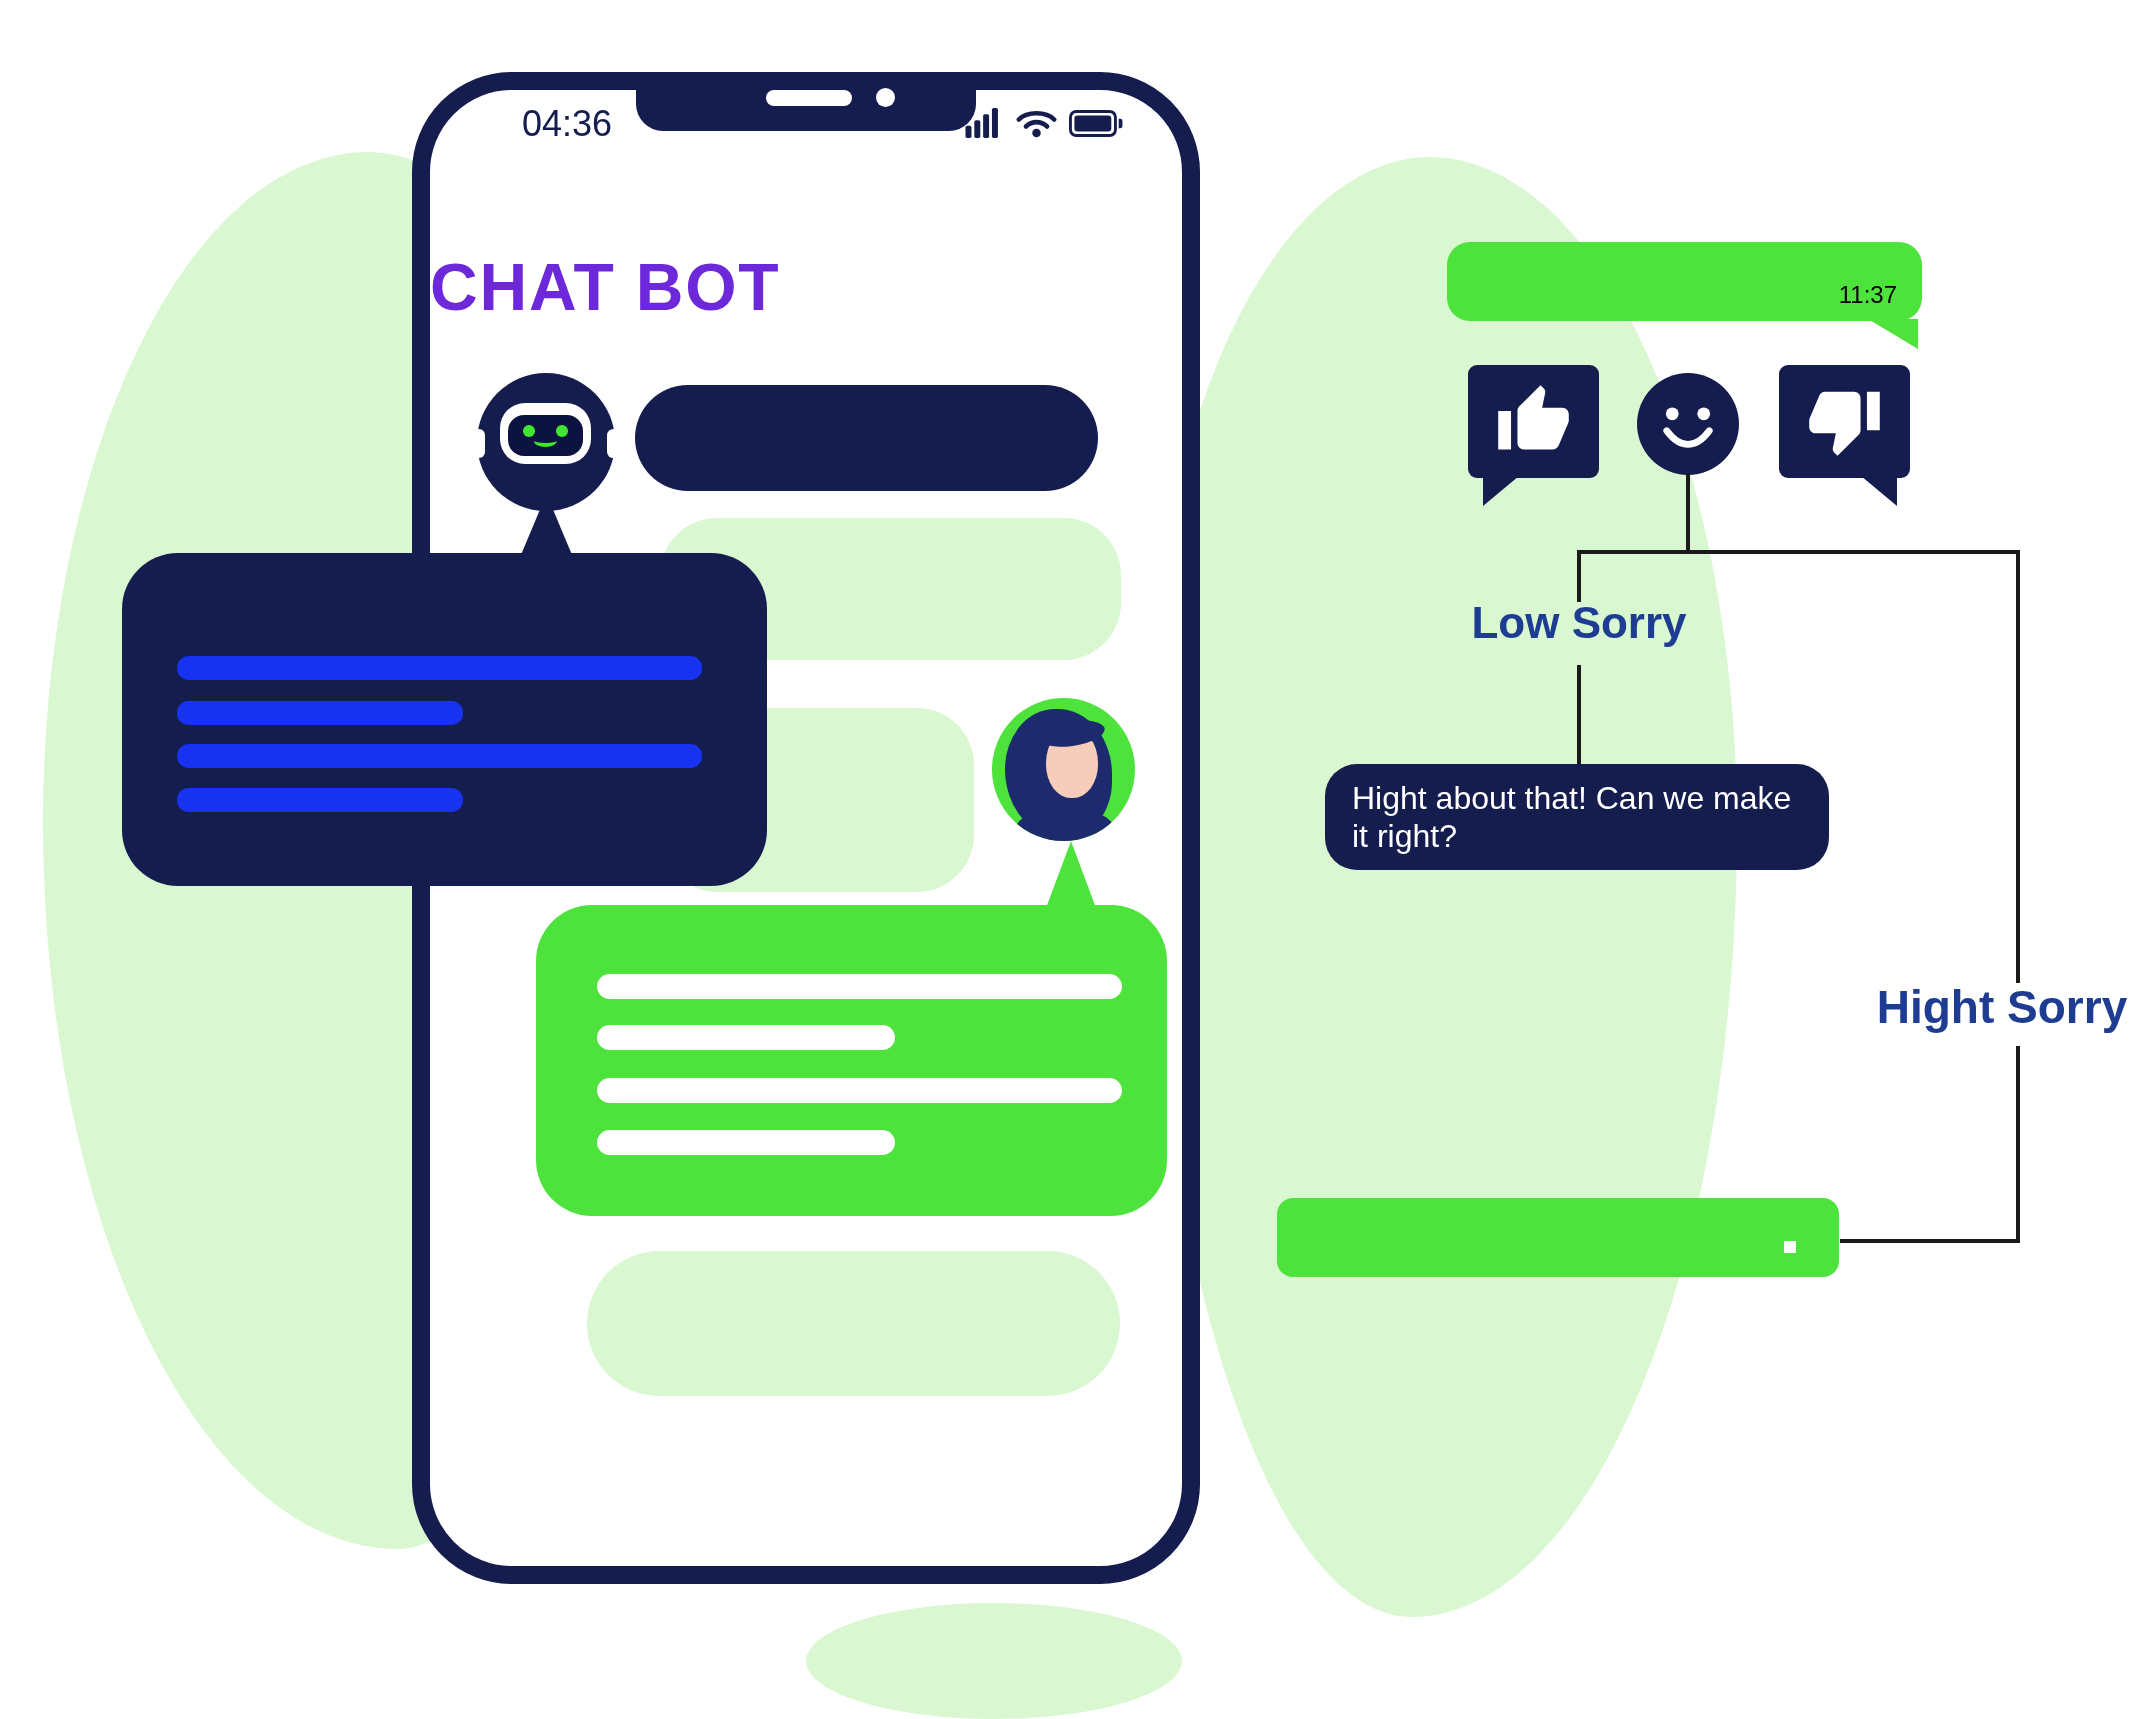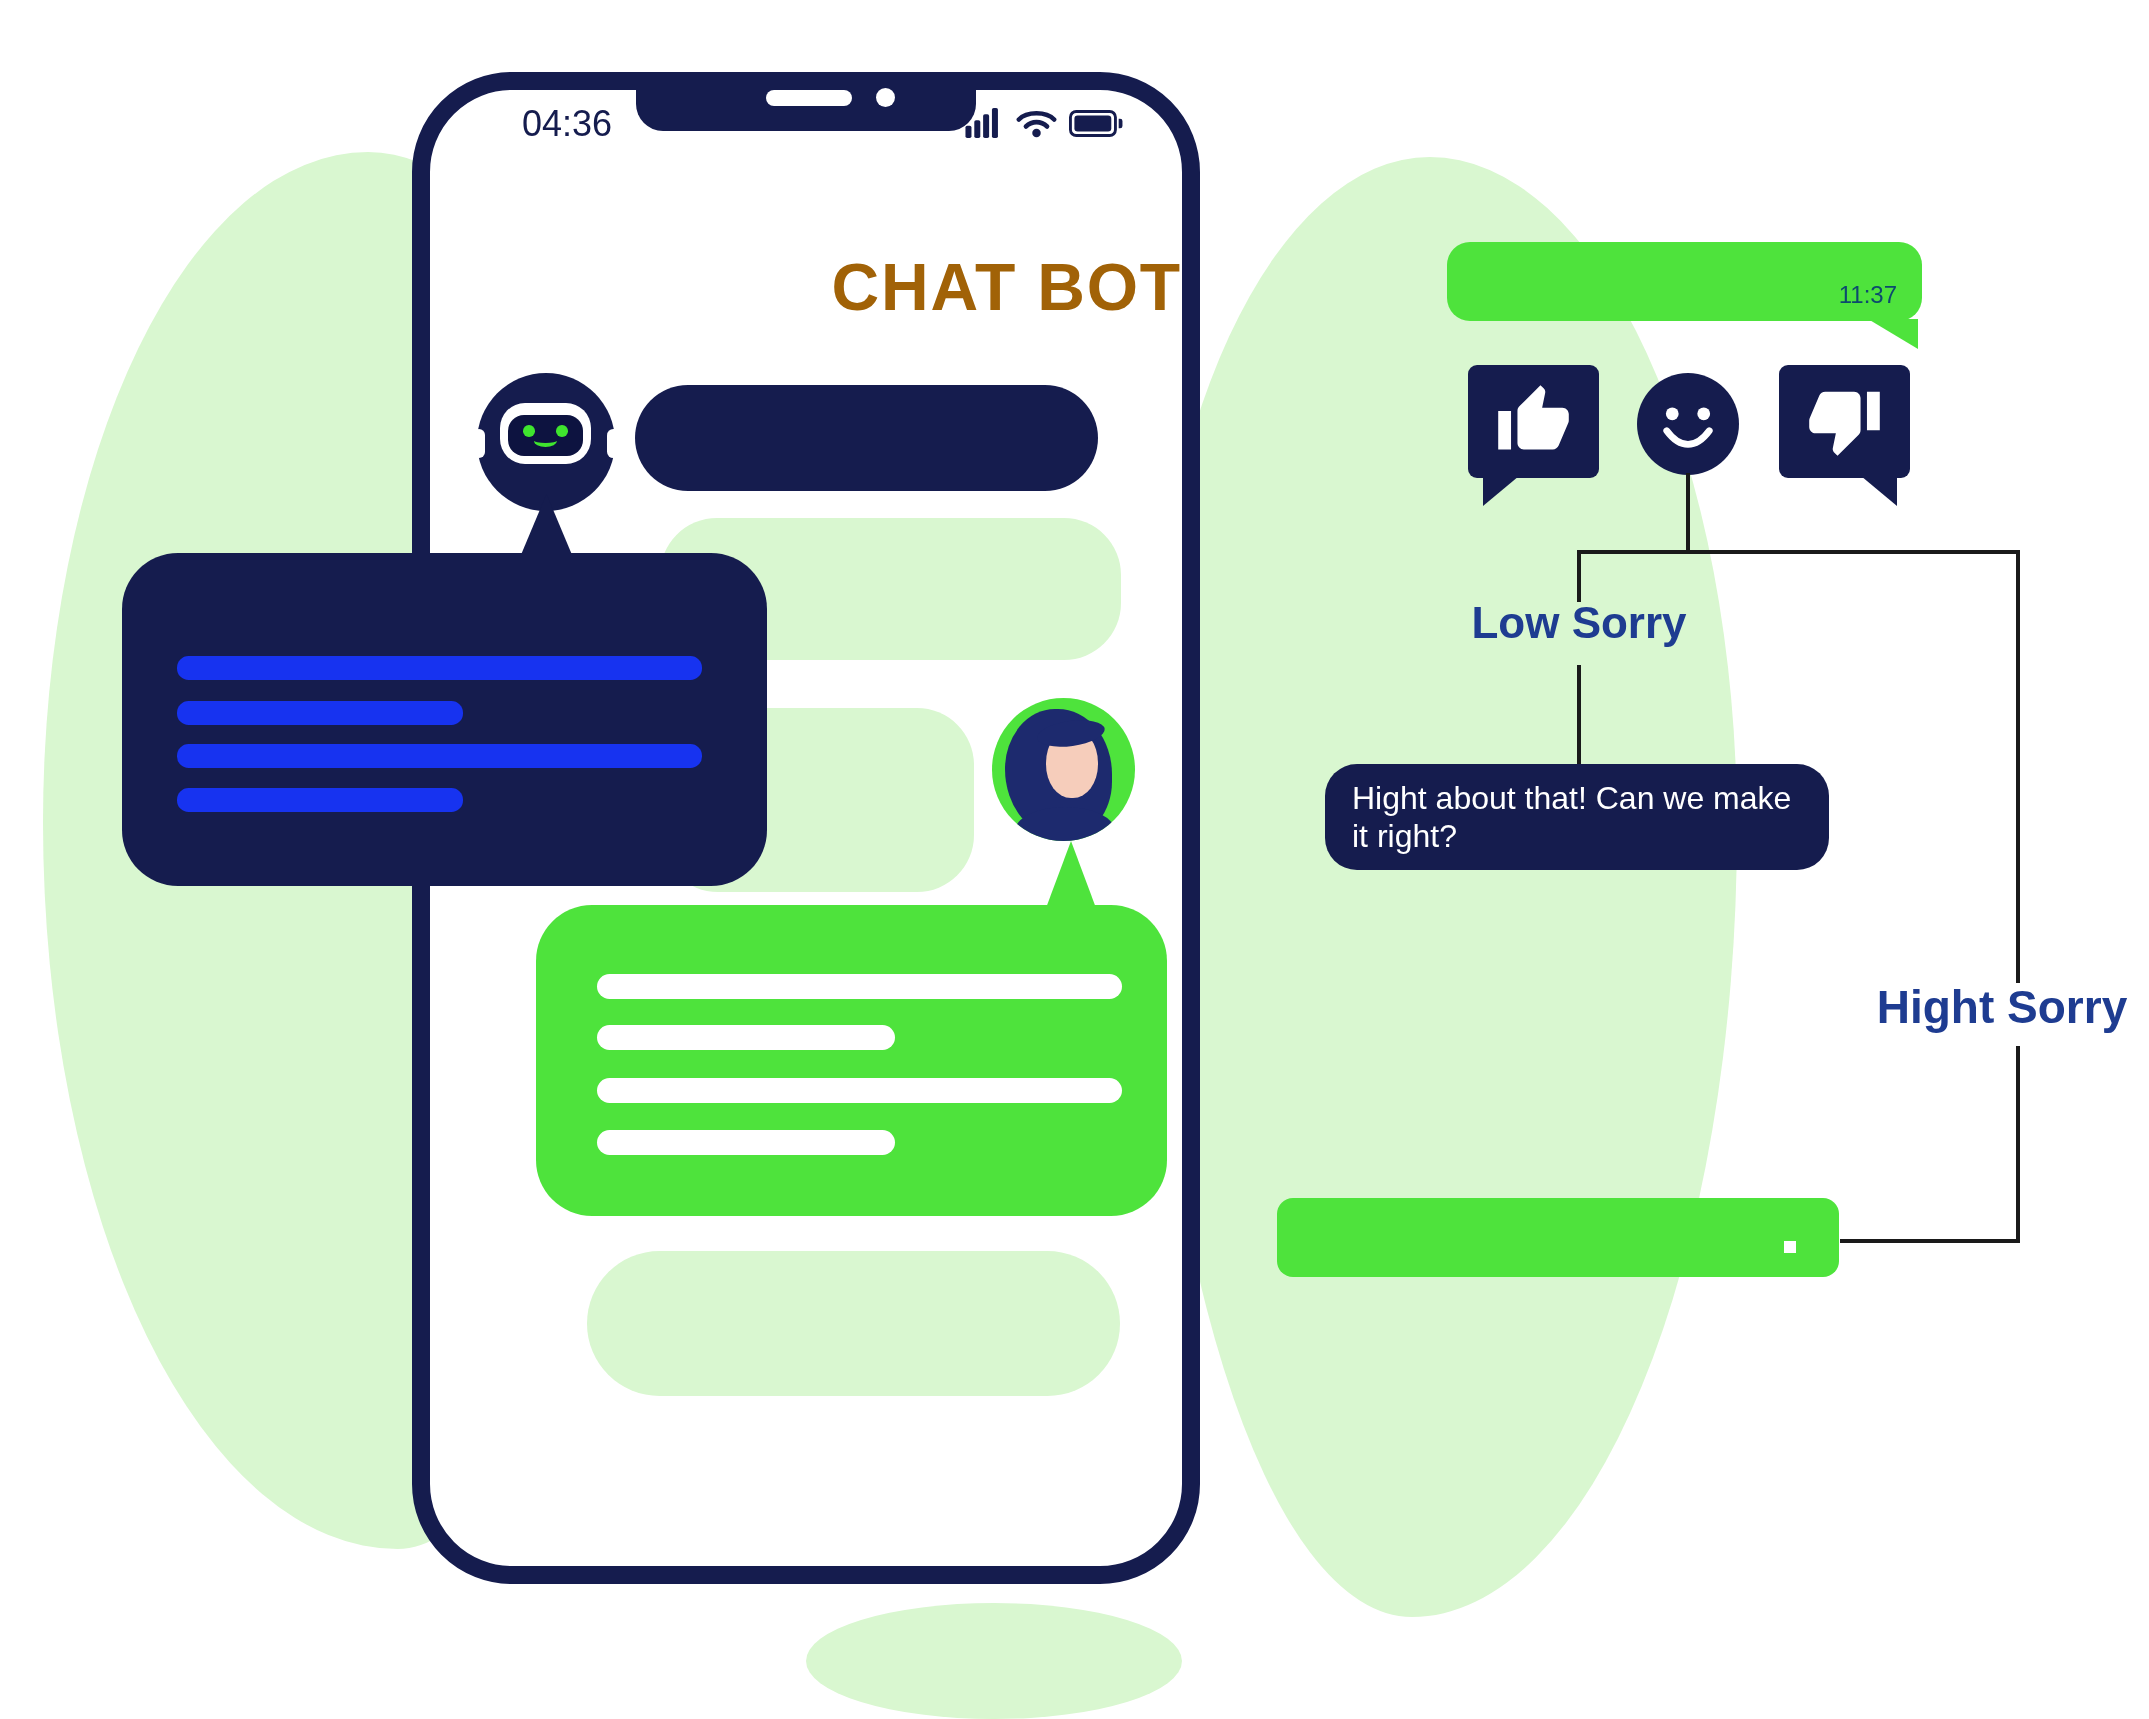--- a/index.html
+++ b/index.html
@@ -32,22 +32,22 @@
   .speaker { position:absolute; left:130px; top:18px; width:86px; height:16px;
              border-radius:8px; background:#ffffff; }
   .camera  { position:absolute; left:240px; top:16px; width:19px; height:19px;
              border-radius:50%; background:#ffffff; }
 
   .status-time { position:absolute; left:92px; top:12.5px; font-size:36px;
                  color:#151c4e; font-weight:500; }
   .status-icons { position:absolute; right:59px; top:18px; display:flex;
                   align-items:center; gap:12.5px; }
 
-  .title { position:absolute; left:0; width:100%; top:159px; text-align:right;
-           font-size:66px; font-weight:800; color:#a16207; letter-spacing:1.8px; }
+  .title { position:absolute; left:0; width:100%; top:159px; text-align:left;
+           font-size:66px; font-weight:800; color:#6d28d9; letter-spacing:1.8px; }
 
   
   .pill-navy  { position:absolute; background:#151c4e; border-radius:54px; }
   .pill-light { position:absolute; background:#d9f7d0; border-radius:57px; }
 
   .bot-pill   { left:205px; top:295px; width:463px; height:106px; }
   .ph-pill-1  { left:230px; top:428px; width:461px; height:142px; }
   .ph-pill-2  { left:231px; top:618px; width:313px; height:184px; }
   .ph-pill-3  { left:157px; top:1161px; width:533px; height:145px; border-radius:73px; }
 
@@ -92,21 +92,21 @@
                 background:#151c4e; border-radius:56px; z-index:3; }
   .bot-tail { position:absolute; left:518px; top:494px; width:57px; height:68px;
               background:#151c4e; clip-path:polygon(50% 0, 100% 100%, 0 100%); z-index:3; }
   .bline { position:absolute; background:#1733f0; height:24px; border-radius:11.6px; }
 
   
   .q-bubble { position:absolute; left:1447px; top:242px; width:475px; height:79px;
               background:#4ee33c; border-radius:23px; z-index:1; }
   .q-text { position:absolute; left:27px; top:0; line-height:79px; font-size:36px;
             color:#151c4e; }
-  .q-time { position:absolute; right:25px; top:39px; font-size:24px; color:#0c4a6e; }
+  .q-time { position:absolute; right:25px; top:39px; font-size:24px; color:#000000; }
   .q-tail { position:absolute; left:1868px; top:319px; width:50px; height:30px;
             background:#4ee33c; clip-path:polygon(0 0, 100% 0, 100% 100%); z-index:1; }
 
   .rate-box { position:absolute; width:131px; height:113px; background:#151c4e;
               border-radius:9px; display:flex; align-items:center; justify-content:center;
               z-index:1; cursor:pointer; }
   .rate-up   { left:1468px; top:365px; }
   .rate-down { left:1779px; top:365px; }
   .rate-tail { position:absolute; width:36px; height:30px; background:#151c4e; z-index:1; }
   .rate-tail.up   { left:1483px; top:476px; clip-path:polygon(0 0, 100% 0, 0 100%); }

